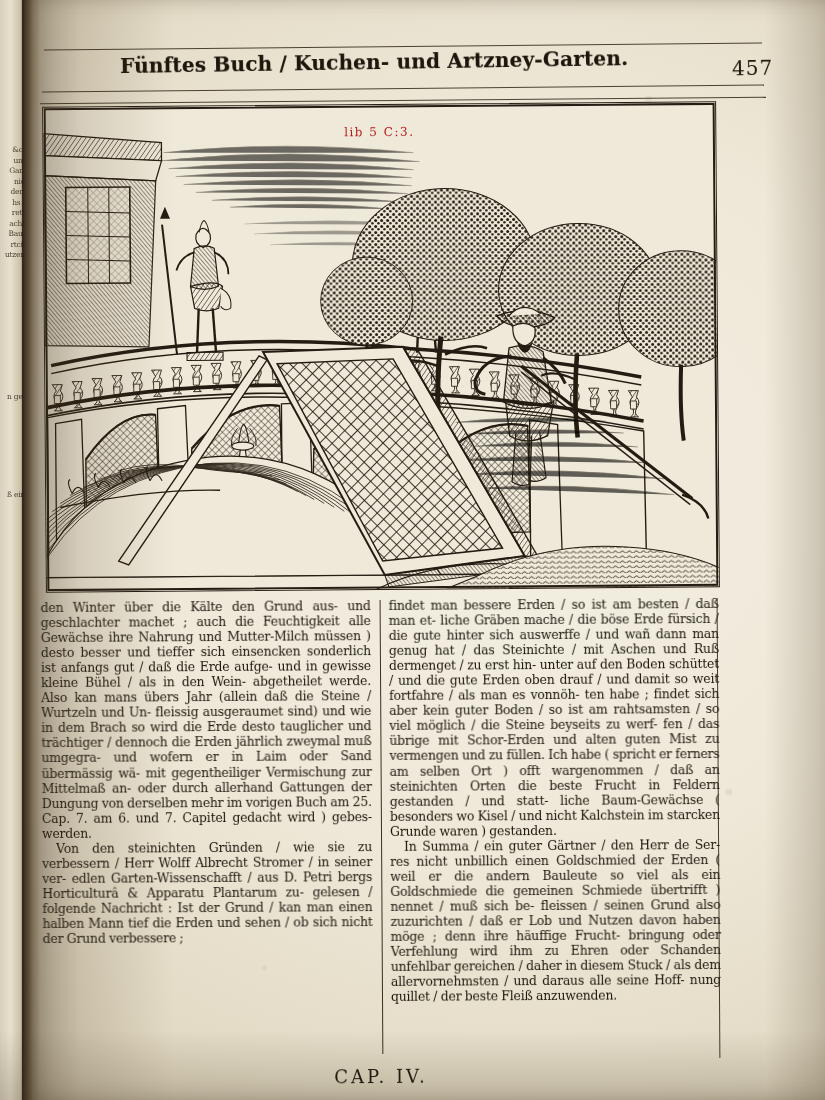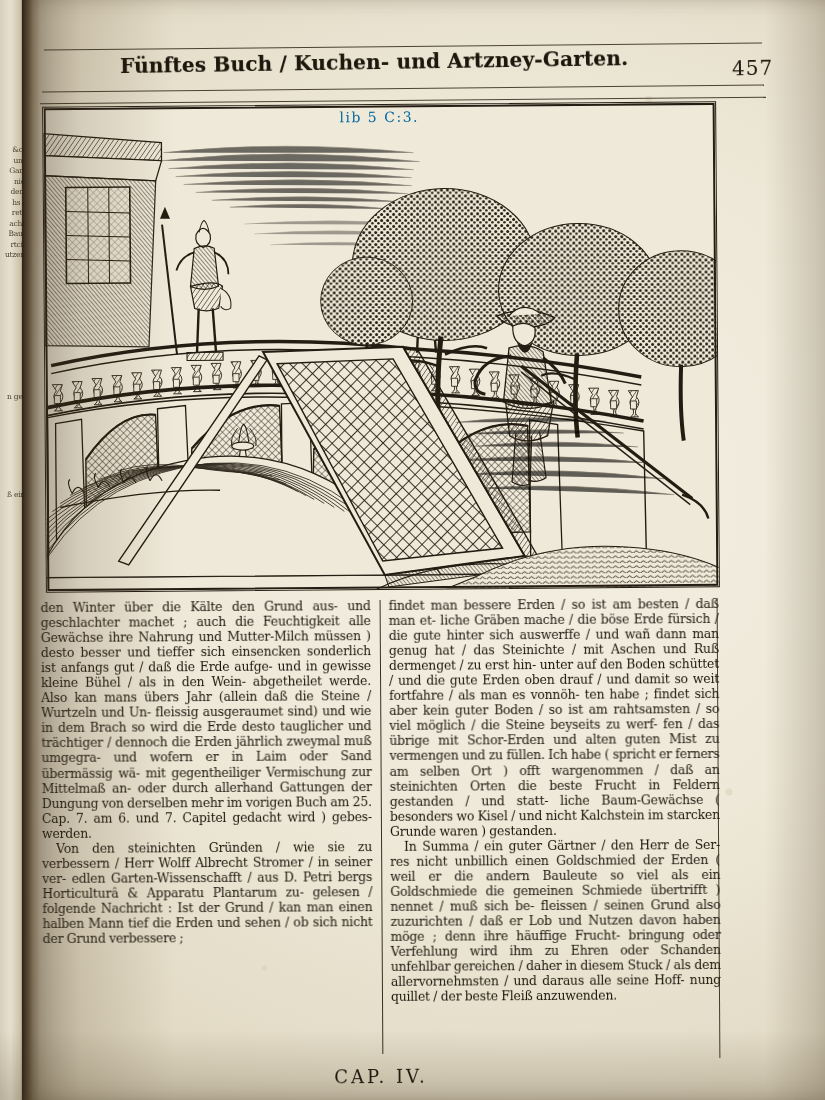--- a/index.html
+++ b/index.html
@@ -159,25 +159,25 @@
     width: 672px;
     height: 484px;
     border: 1.6px solid #241c12;
     background: #efe9d9;
     overflow: hidden;
     transform: rotate(-0.45deg);
   }
   .plate-caption {
     position: absolute;
     left: 50%;
-    top: 4px;
+    top: 20px;
     transform: translateX(-50%);
     font-family: "DejaVu Serif", "Liberation Serif", serif;
-    font-size: 14px;
-    color: #0369a1;
+    font-size: 12px;
+    color: #b91c1c;
     letter-spacing: 1.5px;
     z-index: 30;
   }
   .plate-svg { position: absolute; inset: 0; width: 100%; height: 100%; }
 
   
   .textblock {
     position: absolute;
     left: 42px;
     top: 598px;

